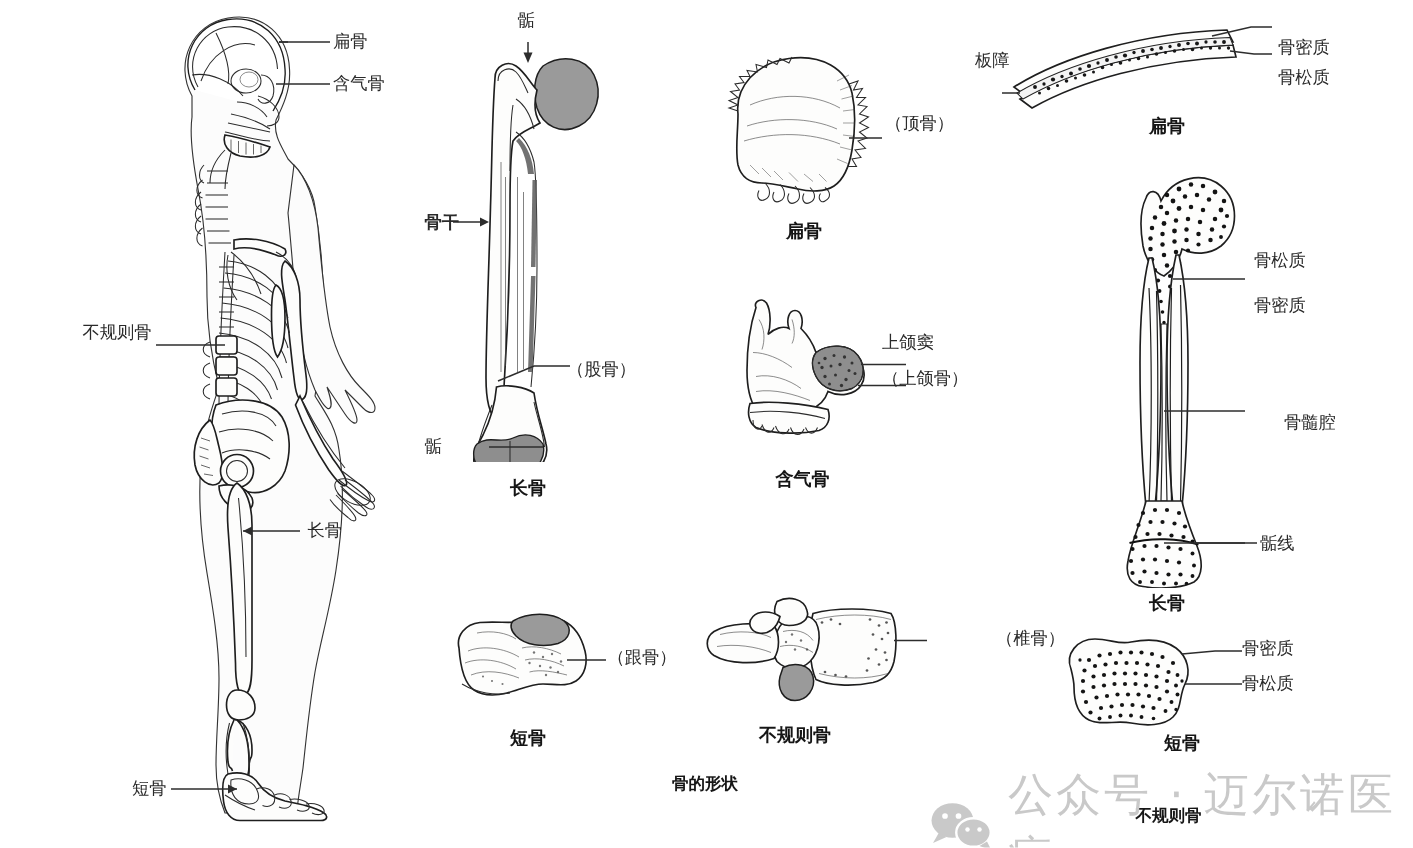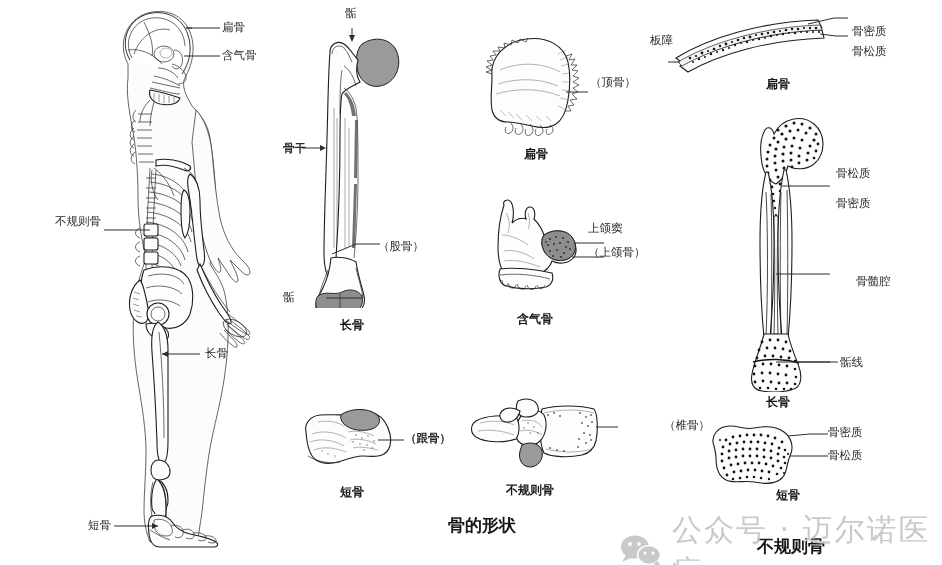--- a/index.html
+++ b/index.html
@@ -4,21 +4,21 @@
 <style>
   html,body{margin:0;padding:0;background:#ffffff;}
   body{
     width:942px;height:565px;overflow:hidden;position:relative;
     font-family:"DejaVu Sans","Liberation Sans",sans-serif;
     color:#1a1a1a;
   }
   .stage{position:absolute;inset:0;background:#fff;}
   .lbl{position:absolute;font-size:11.5px;line-height:1;color:#2a2a2a;white-space:nowrap;}
   .cap{position:absolute;font-size:12px;font-weight:bold;line-height:1;color:#161616;white-space:nowrap;}
-  .cap.big{font-size:17px;}
+  .cap.big{font-size:11px;}
   svg{display:block;}
   .art{position:absolute;}
   .ln{stroke:#2d2d2d;stroke-width:1;fill:none;}
   .bone-out{fill:#fdfdfc;stroke:#1e1e1e;stroke-width:1.1;}
   .bone-thin{fill:none;stroke:#2b2b2b;stroke-width:0.7;}
   .bone-hair{fill:none;stroke:#555;stroke-width:0.45;}
   .gray{fill:#9a9a9a;stroke:#1e1e1e;stroke-width:1;}
   .gray2{fill:#8e8e8e;stroke:#1e1e1e;stroke-width:0.9;}
   .skel{fill:#ffffff;stroke:#1c1c1c;stroke-width:0.9;}
   .skel-f{fill:#fcfcfc;stroke:#333;stroke-width:0.75;}
@@ -394,21 +394,21 @@
           <circle cx="74" cy="50" r="0.8"></circle>
           <circle cx="66" cy="52" r="0.8"></circle>
         <circle cx="30" cy="56" r="0.7"></circle>
           <circle cx="37" cy="58" r="0.7"></circle>
           <circle cx="24" cy="53" r="0.7"></circle>
       </g>
       <path class="bone-thin" d="M10,58 C20,64 32,66 42,64"></path>
       <path class="ln" d="M80,42 L106,42"></path>
     </svg>
   </div>
-  <div class="lbl" style="left:405px;top:433px;font-weight:bold;">（跟骨）</div>
+  <div class="lbl" style="left:405px;top:433px;">（跟骨）</div>
   <div class="cap" style="left:340px;top:486px;">短骨</div>
 
   <div class="art" style="left:460px;top:393px;width:160px;height:90px;">
     <svg width="160" height="90" viewBox="0 0 160 90">
 
       <path class="bone-out" d="M82,16 C96,12 120,12 134,16 C138,22 138,38 136,48
         C134,56 130,60 122,62 C108,65 92,64 84,60 C80,52 78,30 82,16Z"></path>
       <g fill="#3a3a3a" opacity="0.85">
         <circle cx="88" cy="22" r="0.9"></circle>
           <circle cx="94" cy="20" r="0.9"></circle>

